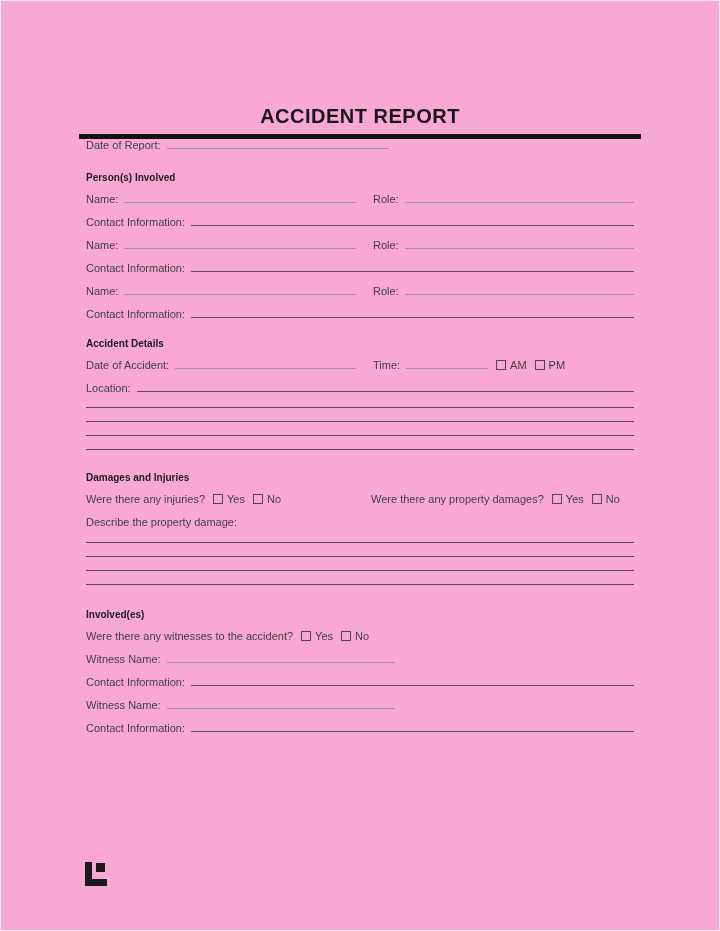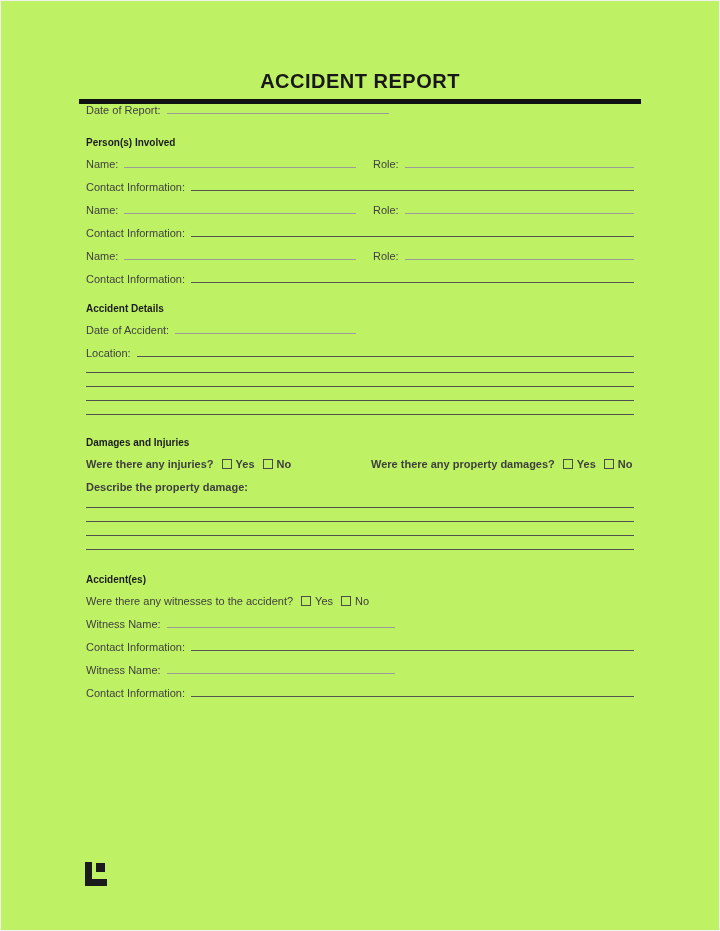--- a/index.html
+++ b/index.html
@@ -1,21 +1,21 @@
 <!DOCTYPE html>
 <html><head>
 <meta charset="utf-8">
 <style>
   html,body{margin:0;padding:0;background:#fff;}
   .page{
     position:relative;
     width:720px;height:931px;
     box-sizing:border-box;
-    padding:69px 78px 0 78px;
-    background:#bef264;
+    padding:104px 78px 0 78px;
+    background:#f9a8d4;
     border:1px solid #f0f0f0;
     font-family:"Liberation Sans","DejaVu Sans",sans-serif;
     color:#3f3f3f;
     overflow:hidden;
   }
   .title{
     margin:0;
     text-align:center;
     font-size:20px;
     font-weight:700;
@@ -55,21 +55,21 @@
     border-bottom:1px solid #4f4f4f;
     margin-top:13px;
   }
   .cb{
     display:inline-block;
     width:8px;height:8px;
     border:1px solid #4b4b4b;
     margin:0 4px 0 8px;
     flex:0 0 auto;
   }
-  .dcols{display:flex;align-items:flex-start;font-weight:bold;}
+  .dcols{display:flex;align-items:flex-start;}
   .dcol-l{width:265px;margin-right:20px;}
   .dcol-r{flex:1;}
   .mt10{margin-top:10px;}
   .mt11{margin-top:11px;}
   .mt14{margin-top:14px;}
   .mt15{}
   .mt18{margin-top:18px;}
   .mt21{margin-top:21px;}
   .mt22{margin-top:22px;}
   .mt24{margin-top:24px;}
@@ -147,20 +147,28 @@
       </div>
     </div>
 
     <h2 class="sec-heading mt18">Accident Details</h2>
 
     <div class="row mt10">
       <div class="cell cell-l">
         <span class="lbl sp">Date of Accident:</span>
         <span class="fline"></span>
       </div>
+      <div class="cell cell-r" style="align-items:center;">
+        <span class="lbl sp">Time:</span>
+        <span class="fline fixed82" style="align-self:flex-end;"></span>
+        <span class="cb"></span>
+        <span class="lbl">AM</span>
+        <span class="cb"></span>
+        <span class="lbl">PM</span>
+      </div>
     </div>
 
     <div class="row mt11">
       <span class="lbl sp">Location:</span>
       <span class="fline dark"></span>
     </div>
 
     <div class="xline"></div>
     <div class="xline"></div>
     <div class="xline"></div>
@@ -188,21 +196,21 @@
     <div class="dcols mt11">
       <div class="dcol-r">
         <span class="lbl">Describe the property damage:</span>
         <div class="xline mt14"></div>
         <div class="xline"></div>
         <div class="xline"></div>
         <div class="xline"></div>
       </div>
     </div>
 
-    <h2 class="sec-heading mt24">Accident(es)</h2>
+    <h2 class="sec-heading mt24">Involved(es)</h2>
 
     <div class="qrow mt10">
       <span class="lbl">Were there any witnesses to the accident?</span>
       <span class="cb"></span>
       <span class="lbl">Yes</span>
       <span class="cb"></span>
       <span class="lbl">No</span>
     </div>
 
     <div class="row mt11">

